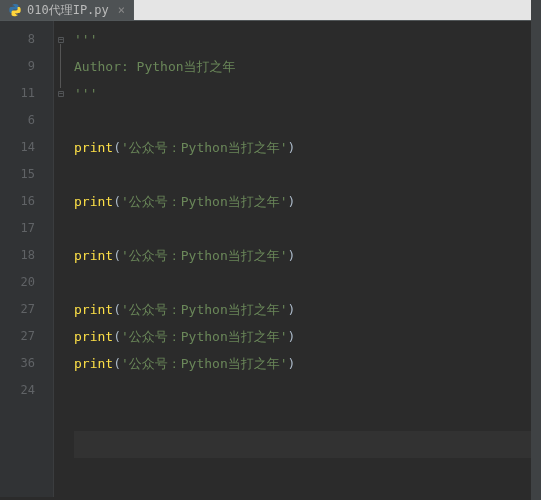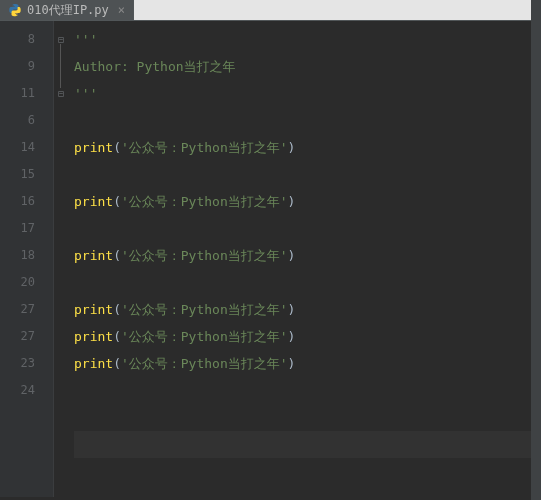--- a/index.html
+++ b/index.html
@@ -131,21 +131,21 @@
       <div class="ln">11</div>
       <div class="ln">6</div>
       <div class="ln">14</div>
       <div class="ln">15</div>
       <div class="ln">16</div>
       <div class="ln">17</div>
       <div class="ln">18</div>
       <div class="ln">20</div>
       <div class="ln">27</div>
       <div class="ln">27</div>
-      <div class="ln">23</div>
+      <div class="ln">36</div>
       <div class="ln">24</div>
     </div>
   <div class="fold-col">
       <div class="fold-mark" style="top: 13px;">⊟</div>
       <div class="fold-mark" style="top: 67px;">⊟</div>
       <div class="fold-line" style="top: 23px; height: 44px;"></div>
     </div>
   <div class="code">
       <div class="line"><span class="cmt">'''</span></div>
       <div class="line"><span class="cmt">Author: Python当打之年</span></div>

